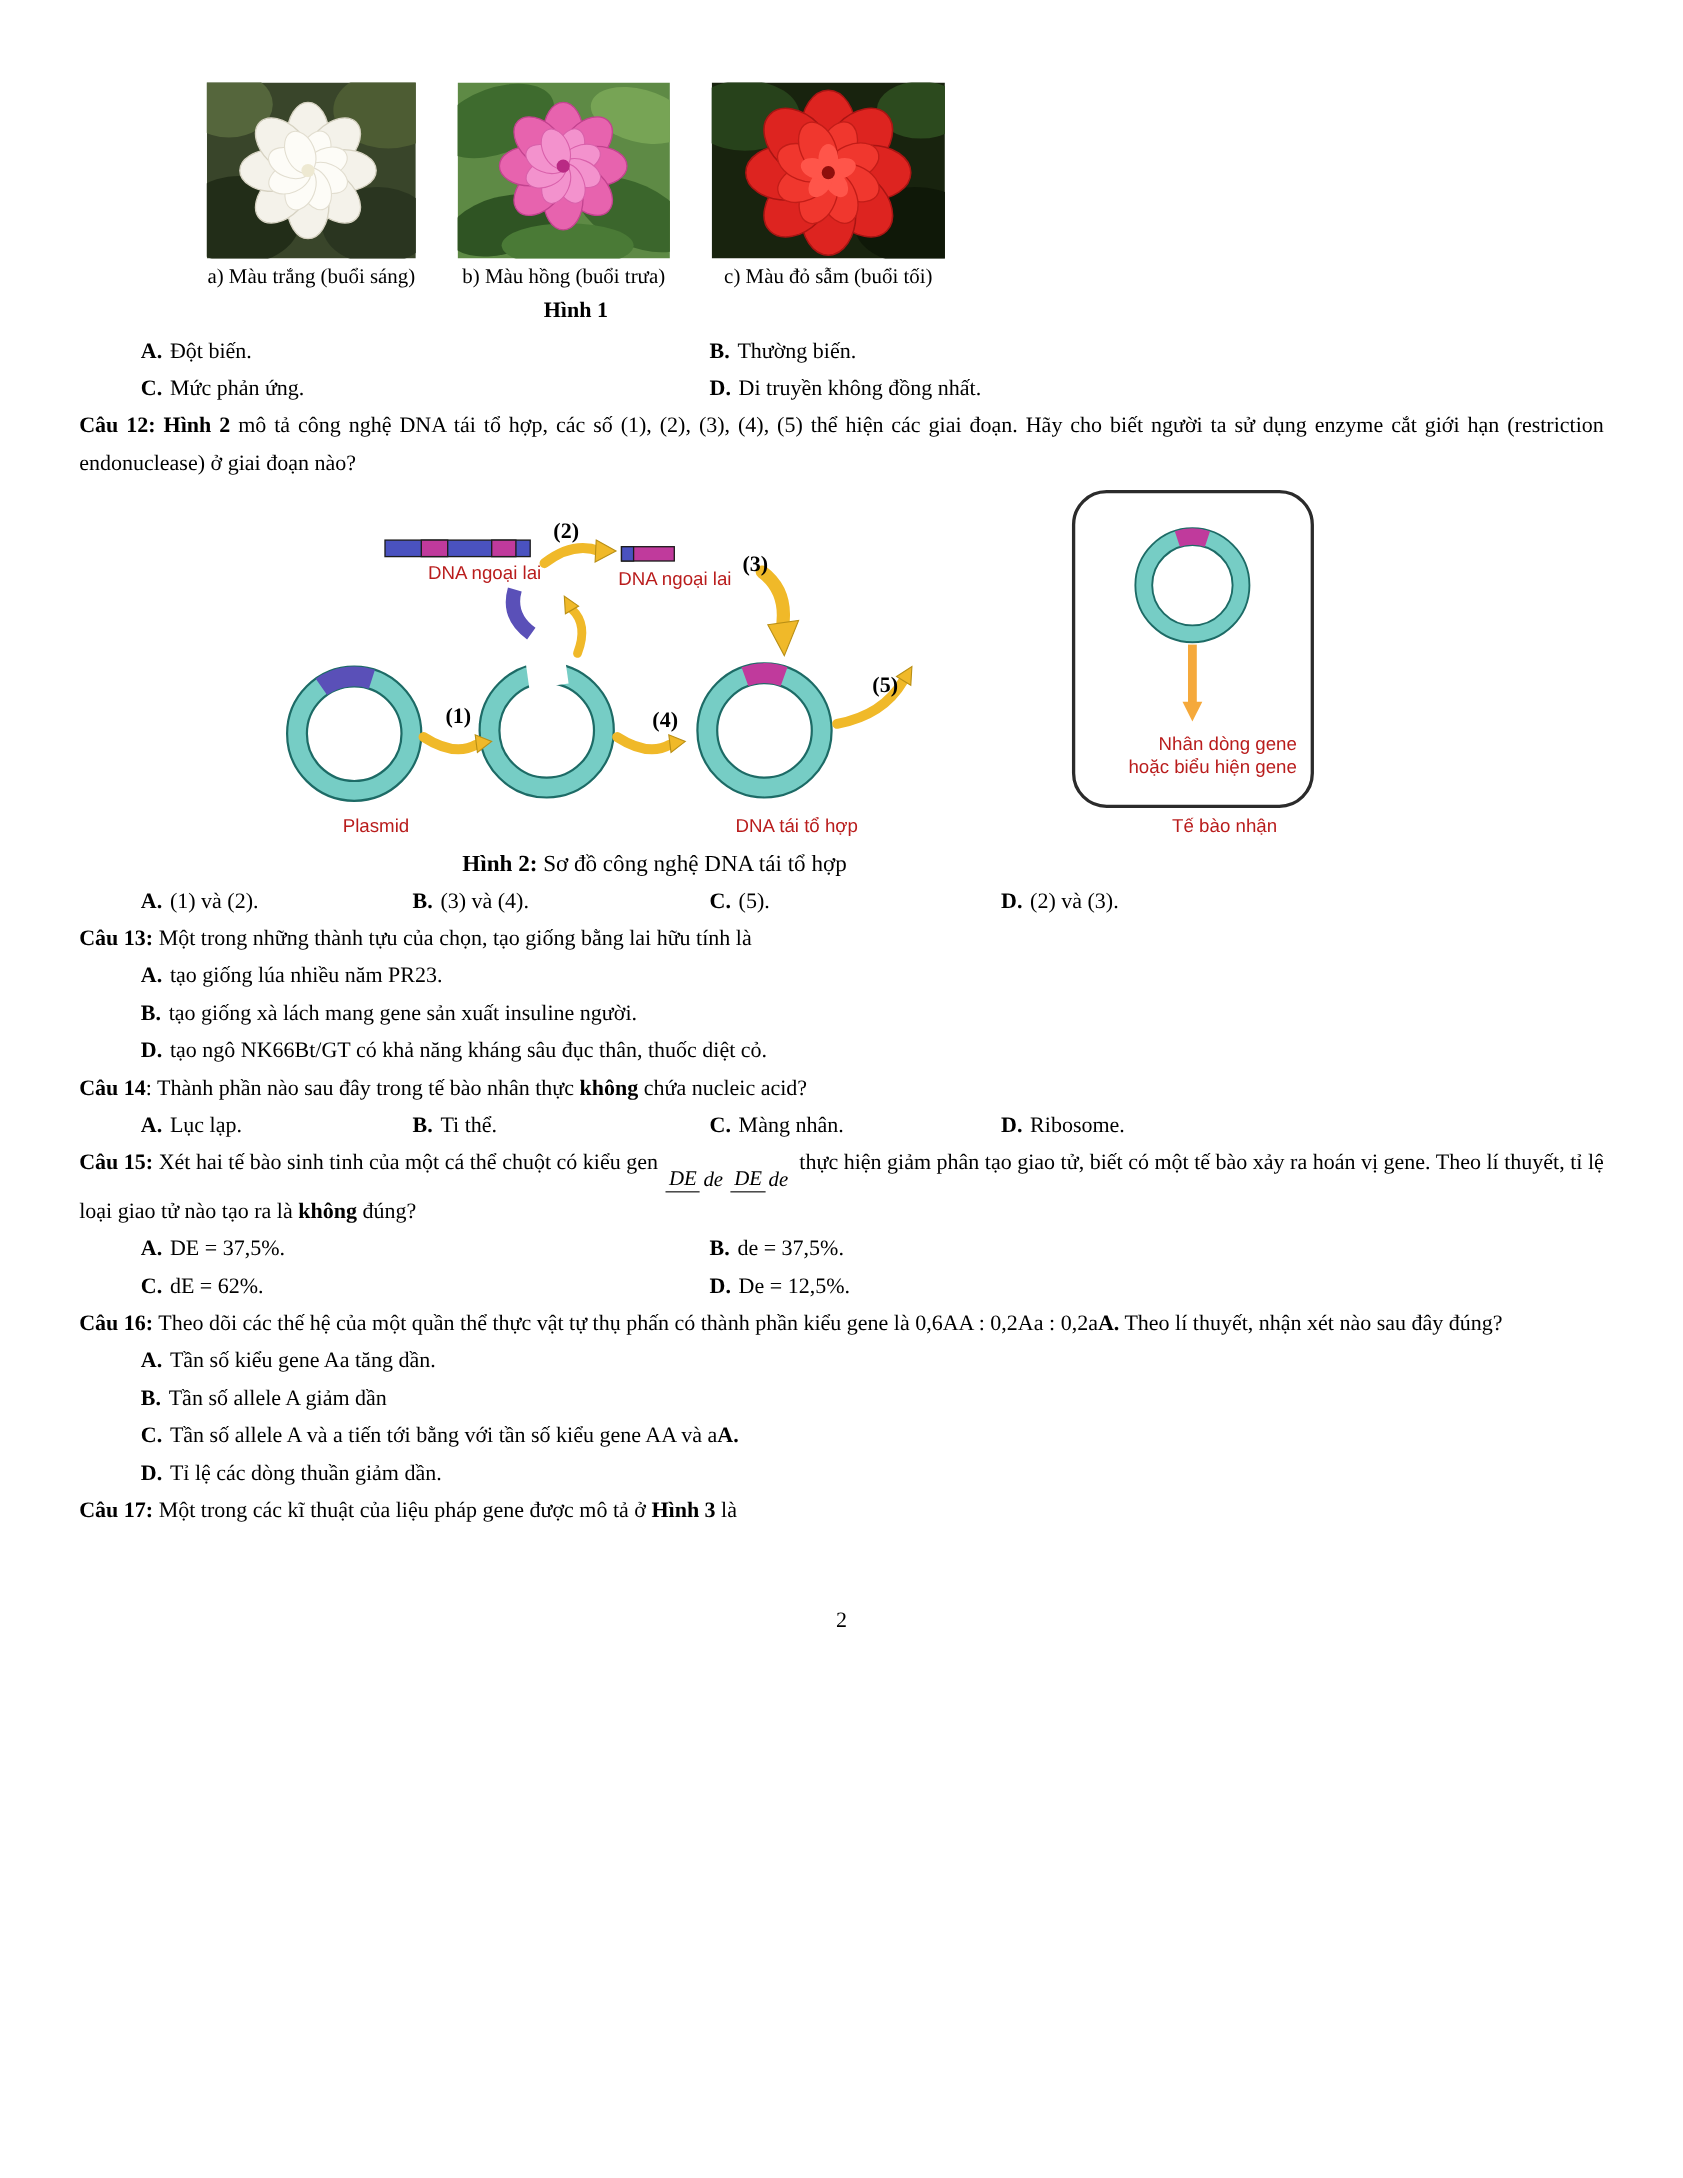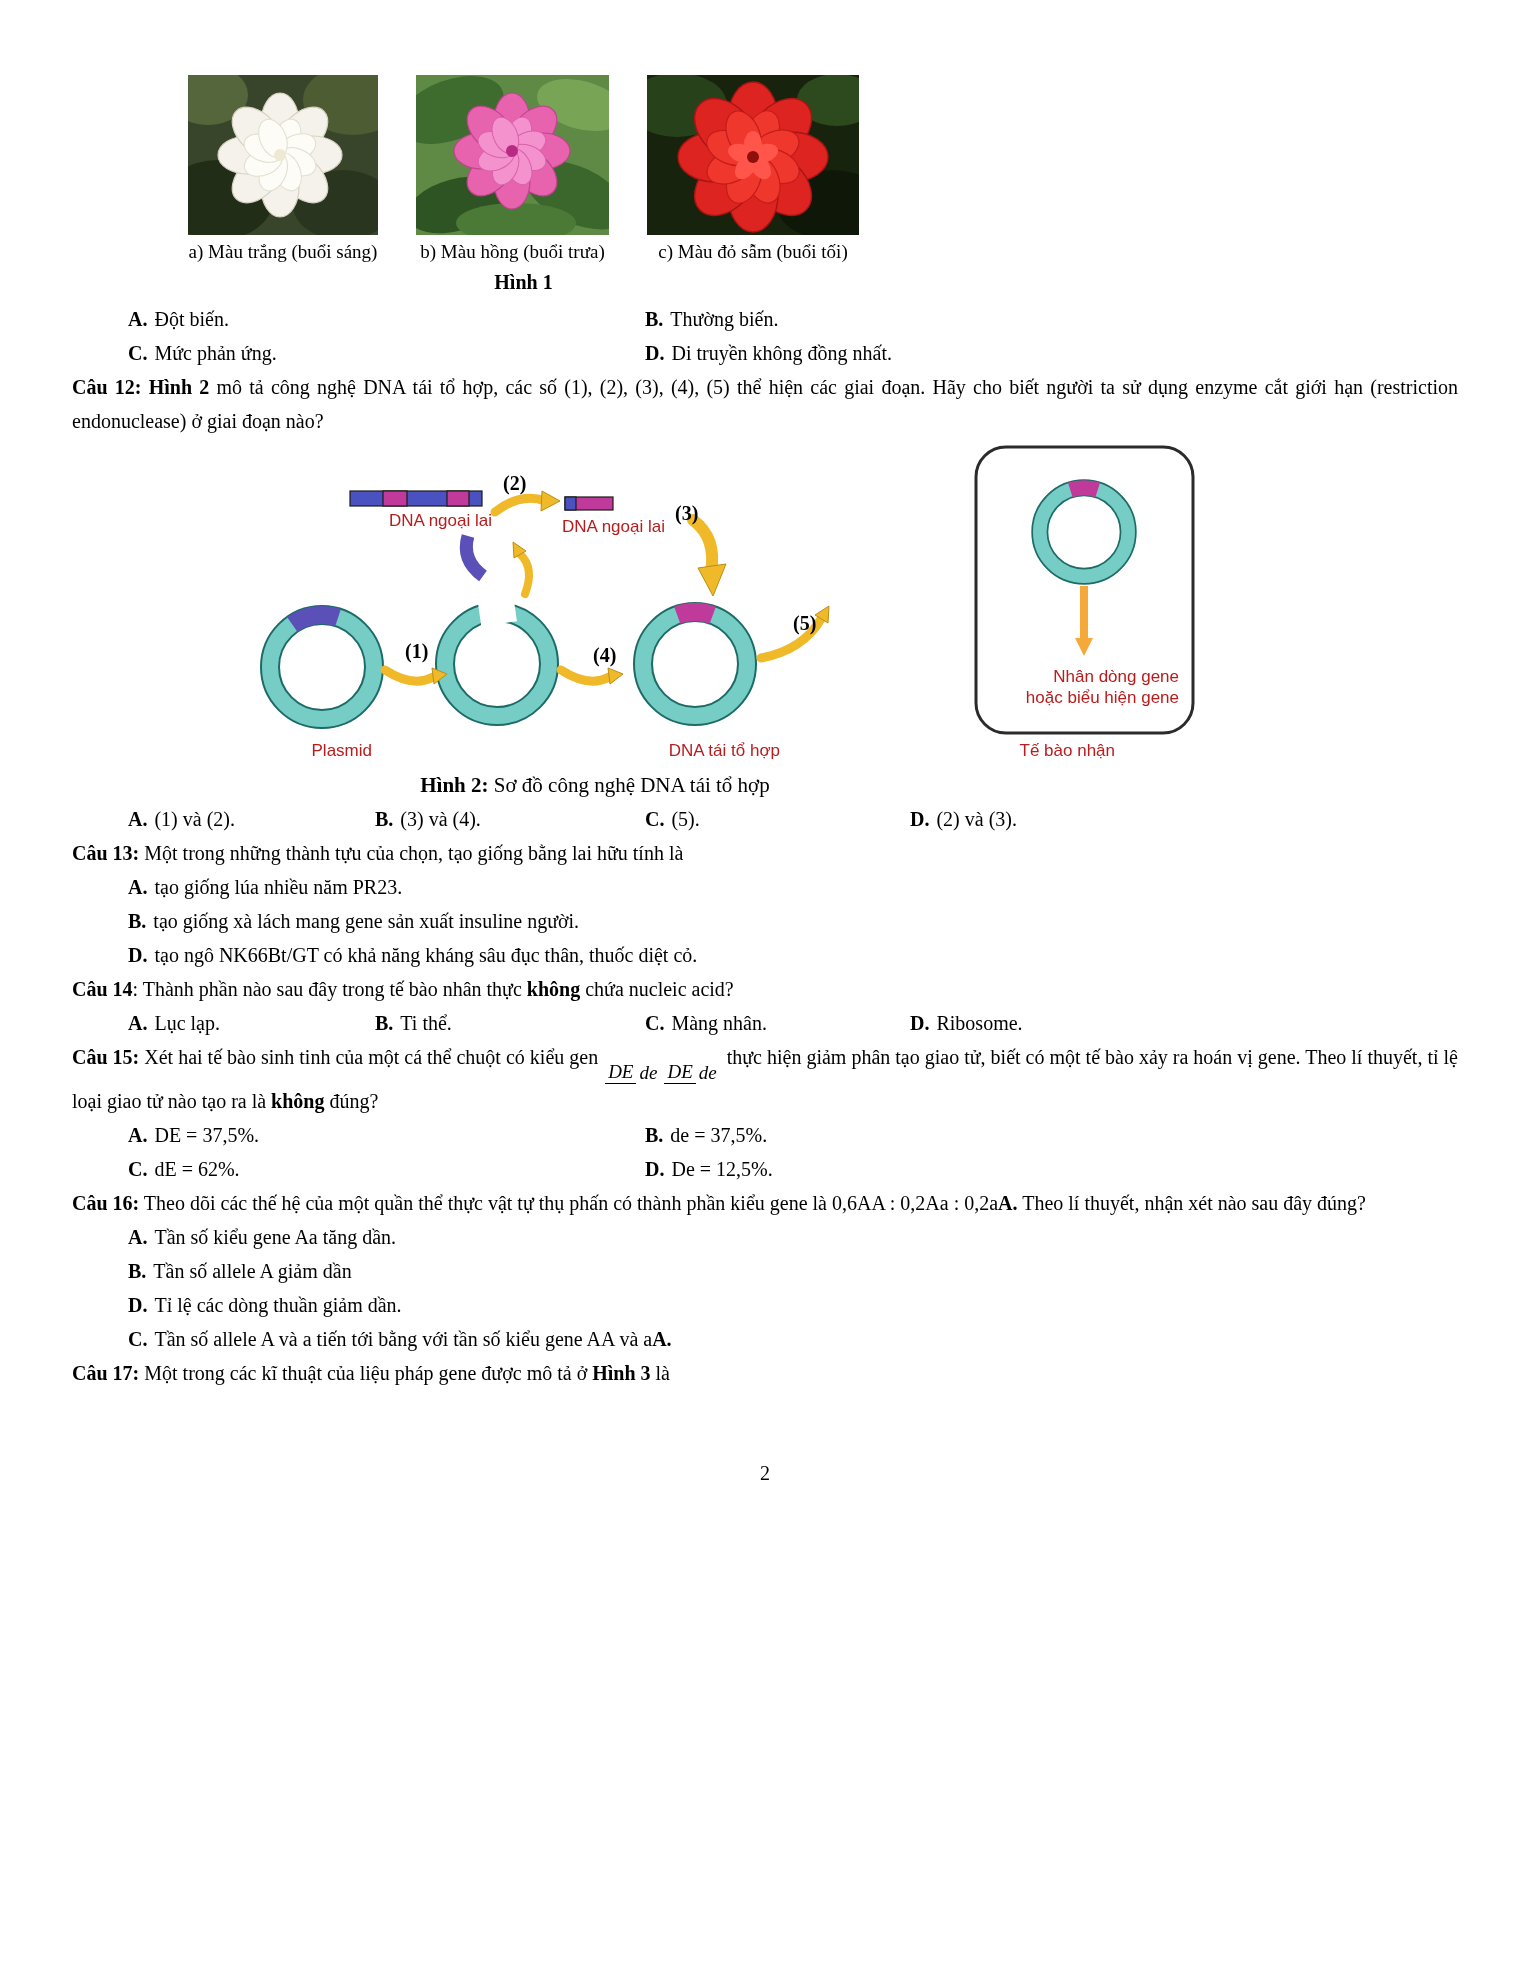--- a/index.html
+++ b/index.html
@@ -251,21 +251,21 @@
     <span class="step" style="left:420px;top:58px">(3)</span>
     <span class="step" style="left:150px;top:196px">(1)</span>
     <span class="step" style="left:338px;top:200px">(4)</span>
     <span class="step" style="left:538px;top:168px">(5)</span>
     <div class="lbl" style="left:734px;top:222px;width:190px">
       <div>Nhân dòng gene</div>
       <div>hoặc biểu hiện gene</div>
     </div>
     <div class="lbl" style="left:17px;top:296px;width:100px">Plasmid</div>
     <div class="lbl" style="left:355px;top:296px;width:170px">DNA tái tổ hợp</div>
-    <div class="lbl" style="left:726px;top:296px;width:134px">Tế bào nhận</div>
+    <div class="lbl" style="left:772px;top:296px;width:134px">Tế bào nhận</div>
   </div>
 
   <div class="fig2-caption"><b>Hình 2:</b><span> Sơ đồ công nghệ DNA tái tổ hợp</span></div>
 
   <div class="optrow">
     <span class="opt c1"><b class="optlabel">A.</b><span>(1) và (2).</span></span>
     <span class="opt c2"><b class="optlabel">B.</b><span>(3) và (4).</span></span>
     <span class="opt c3"><b class="optlabel">C.</b><span>(5).</span></span>
     <span class="opt c4"><b class="optlabel">D.</b><span>(2) và (3).</span></span>
   </div>
@@ -295,20 +295,20 @@
     <span class="opt c3"><b class="optlabel">B.</b><span>de = 37,5%.</span></span>
   </div>
   <div class="optrow">
     <span class="opt c1"><b class="optlabel">C.</b><span>dE = 62%.</span></span>
     <span class="opt c3"><b class="optlabel">D.</b><span>De = 12,5%.</span></span>
   </div>
 
   <p class="stem"><b>Câu 16:</b><span> Theo dõi các thế hệ của một quần thể thực vật tự thụ phấn có thành phần kiểu gene là 0,6AA : 0,2Aa : 0,2a</span><b>A.</b><span> Theo lí thuyết, nhận xét nào sau đây đúng?</span></p>
   <div class="opt-line"><b class="optlabel">A.</b><span>Tần số kiểu gene Aa tăng dần.</span></div>
   <div class="opt-line"><b class="optlabel">B.</b><span>Tần số allele A giảm dần</span></div>
+  <div class="opt-line"><b class="optlabel">C.</b><span>Tần số allele A và a tiến tới bằng với tần số kiểu gene AA và a</span><b>A.</b></div>
   <div class="opt-line"><b class="optlabel">D.</b><span>Tỉ lệ các dòng thuần giảm dần.</span></div>
-  <div class="opt-line"><b class="optlabel">C.</b><span>Tần số allele A và a tiến tới bằng với tần số kiểu gene AA và a</span><b>A.</b></div>
 
   <p class="stem"><b>Câu 17:</b><span> Một trong các kĩ thuật của liệu pháp gene được mô tả ở </span><b>Hình 3</b><span> là</span></p>
 
   <div class="pagenum">2</div>
 
 </div>
 
 </body></html>

